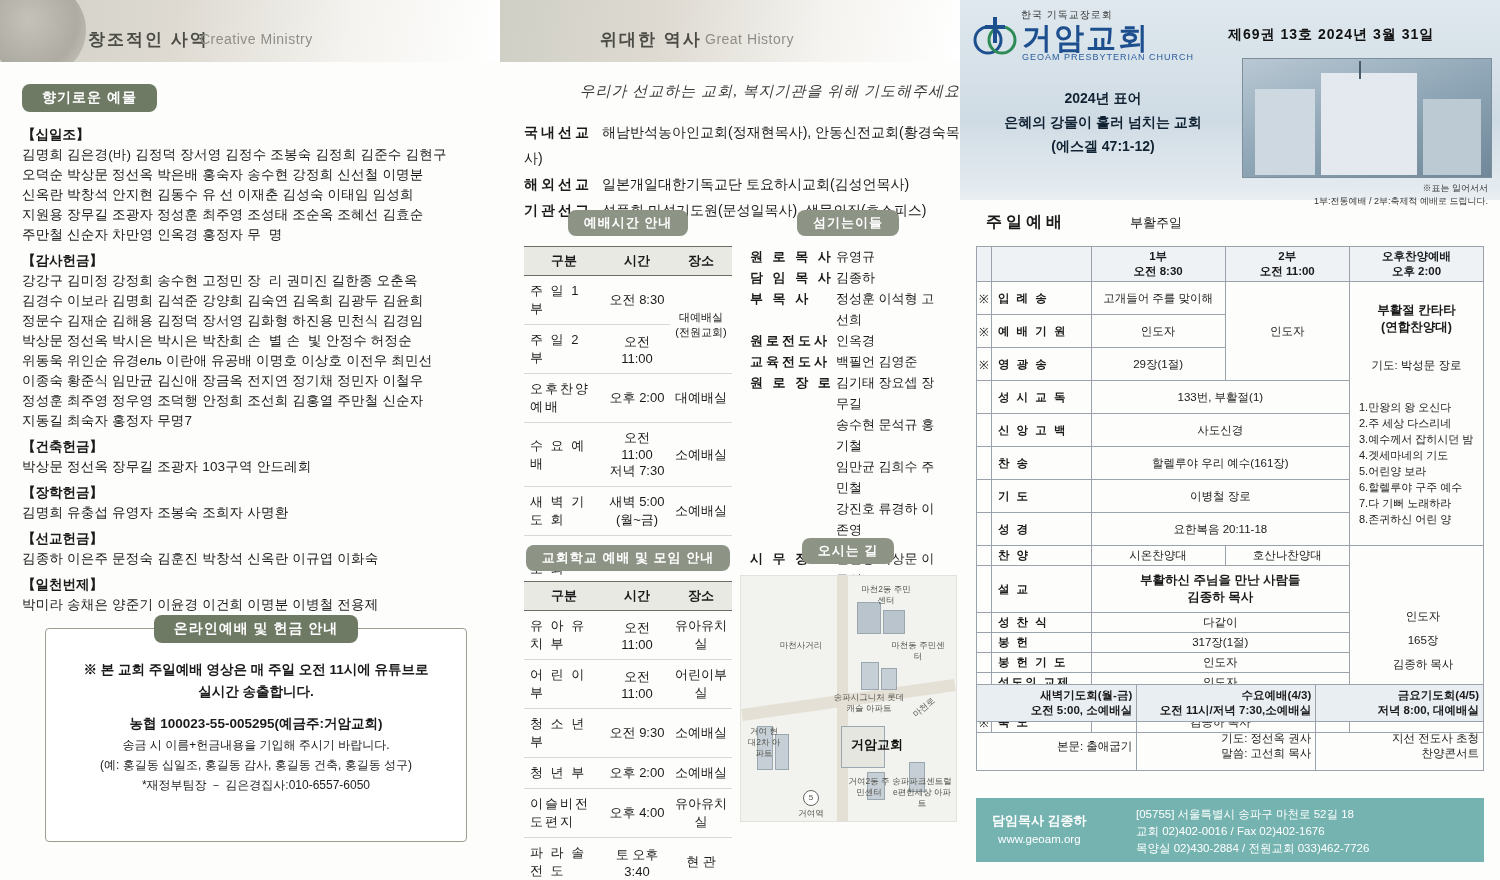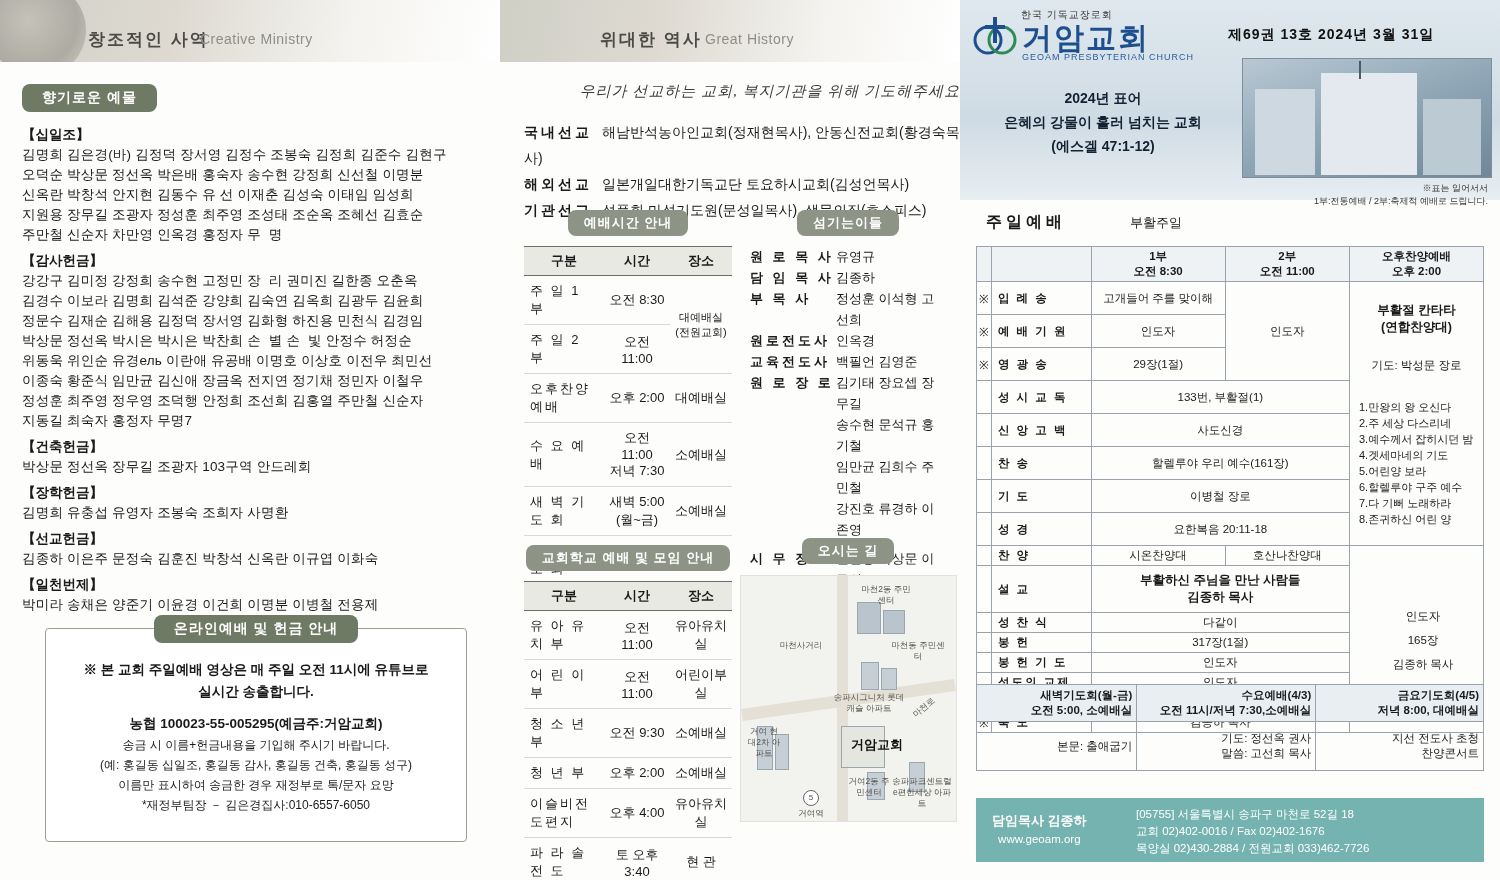--- a/index.html
+++ b/index.html
@@ -202,21 +202,20 @@
       <div class="tab">
         <span class="pill">온라인예배 및 헌금 안내</span>
       </div>
       <div class="body">
         <div class="b">※ 본 교회 주일예배 영상은 매 주일 오전 11시에 유튜브로</div>
         <div class="b">실시간 송출합니다.</div>
         <div style="height:10px"></div>
         <div class="b">농협 100023-55-005295(예금주:거암교회)</div>
         <div class="sm">송금 시 이름+헌금내용을 기입해 주시기 바랍니다.</div>
         <div class="sm">(예: 홍길동 십일조, 홍길동 감사, 홍길동 건축, 홍길동 성구)</div>
-        <div class="sm">이름만 표시하여 송금한 경우 재정부로 톡/문자 요망</div>
         <div class="sm">*재정부팀장 － 김은경집사:010-6557-6050</div>
       </div>
     </div>
   </div>
 
   <div class="col col-mid">
     <div class="banner mid">
       <div class="ko">위대한 역사</div>
       <div class="en">Great History</div>
     </div>

